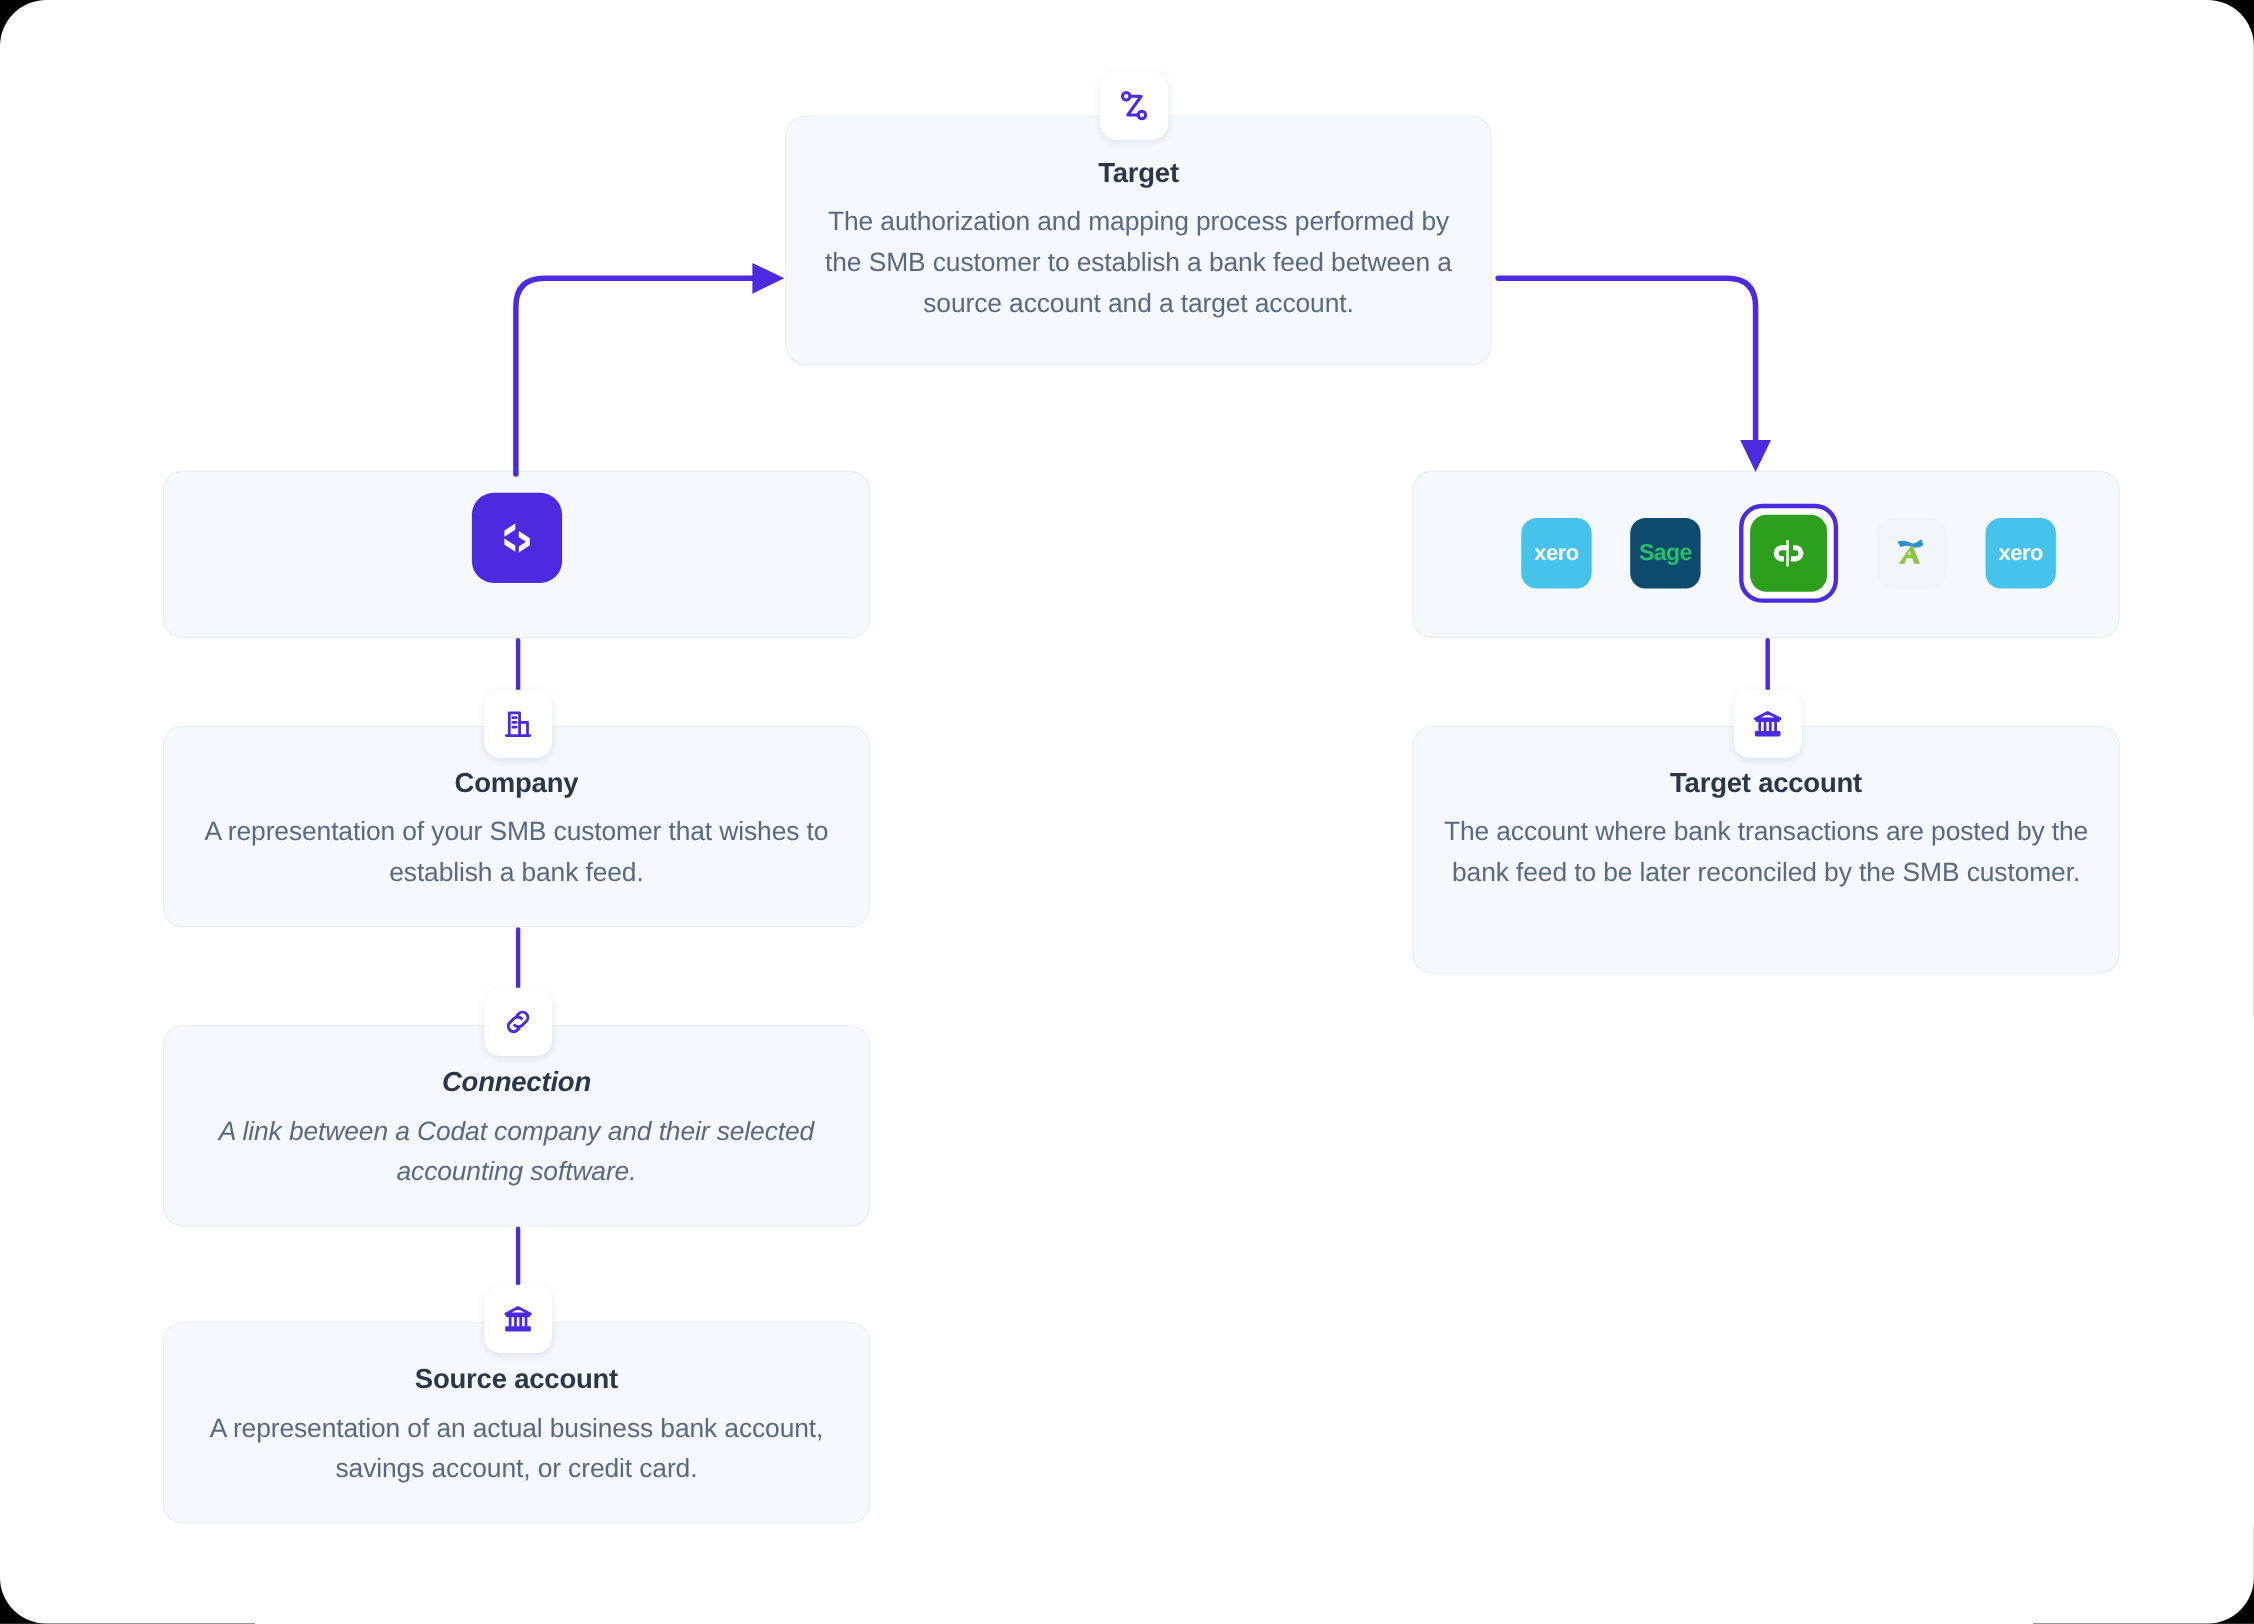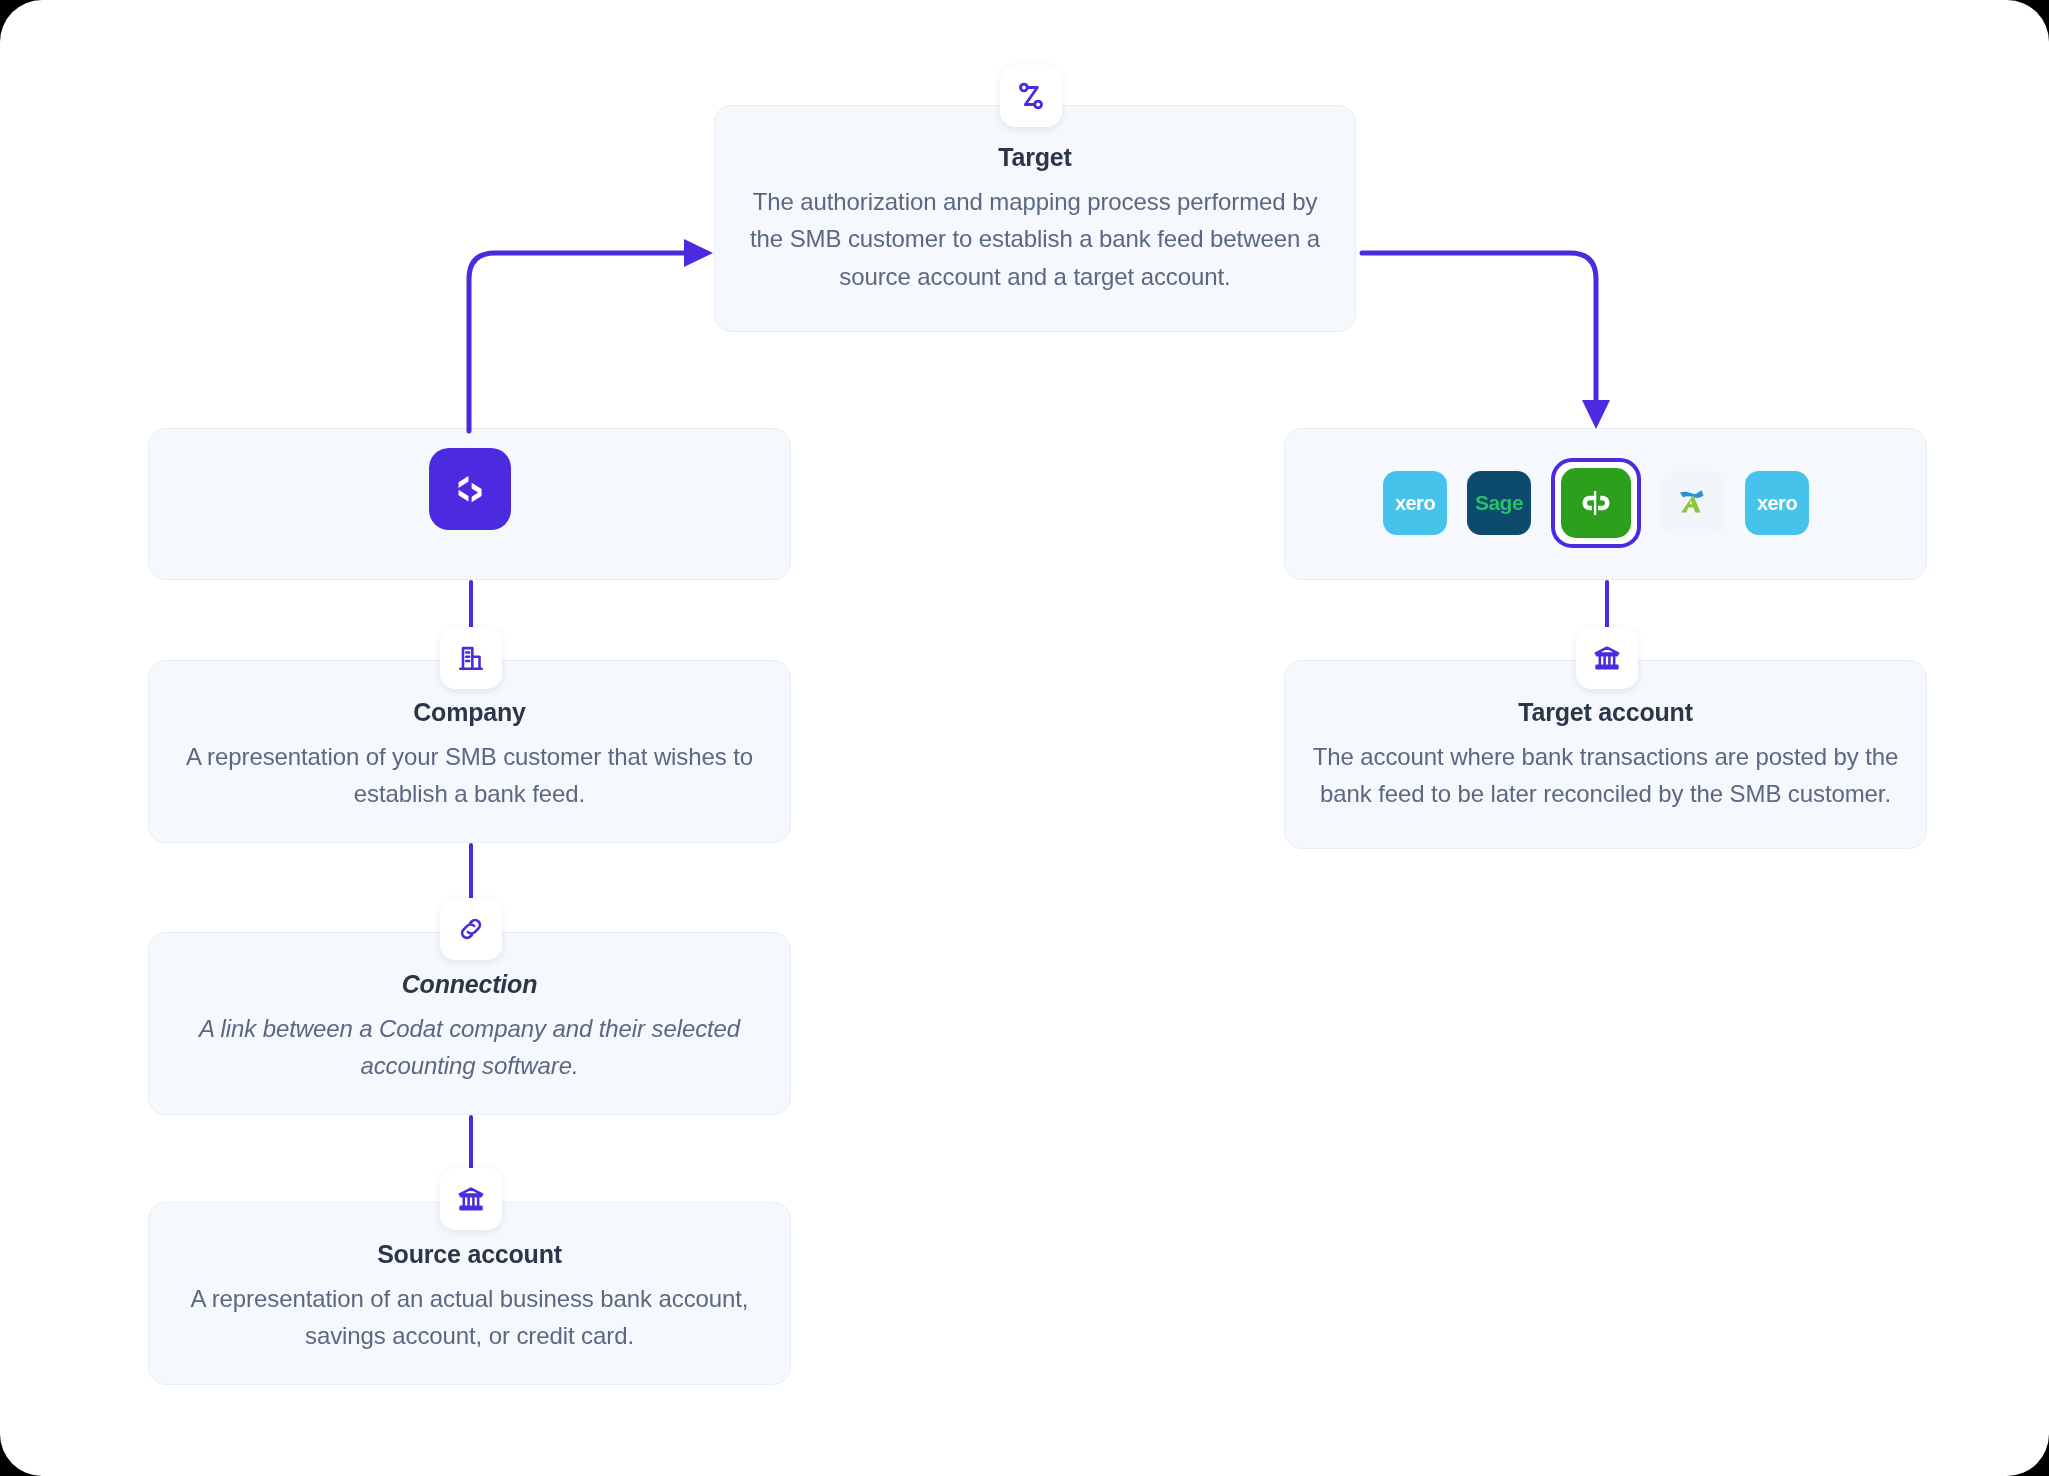--- a/index.html
+++ b/index.html
@@ -82,21 +82,21 @@
   .elbow {
     position: absolute;
     z-index: 2;
   }
 
   
   .logo-row {
     position: absolute;
     display: flex;
     align-items: center;
-    gap: 20px;
+    gap: 35px;
     z-index: 4;
   }
   .logo {
     width: 64px;
     height: 64px;
     border-radius: 14px;
     display: flex;
     align-items: center;
     justify-content: center;
     box-sizing: border-box;
@@ -279,19 +279,19 @@
   <div class="badge" style="left:1576px; top:627px;">
     <span>
       <svg width="32" height="32" viewBox="0 0 24 24" fill="none" stroke="#4b2ae0" stroke-width="1.9" stroke-linecap="round" stroke-linejoin="round">
         <path d="M3.6 8.6 L12 4.3 L20.4 8.6 Z"></path>
         <path d="M4.6 9.9 L19.4 9.9"></path>
         <path d="M6.6 11.2 L6.6 16.6 M10.2 11.2 L10.2 16.6 M13.8 11.2 L13.8 16.6 M17.4 11.2 L17.4 16.6"></path>
         <path d="M4.2 17.9 L19.8 17.9 L19.8 19.7 L4.2 19.7 Z"></path>
       </svg>
     </span>
   </div>
-  <div class="card" style="left:1284px; top:660px; width:643px; height:189px; padding-top:36px;">
+  <div class="card" style="left:1284px; top:660px; width:643px; height:225px; padding-top:36px;">
     <div class="card-title">Target account</div>
     <div class="card-desc">The account where bank transactions are posted by the bank feed to be later reconciled by the SMB customer.</div>
   </div>
 
 </div>
 </div>
 
 </body></html>

